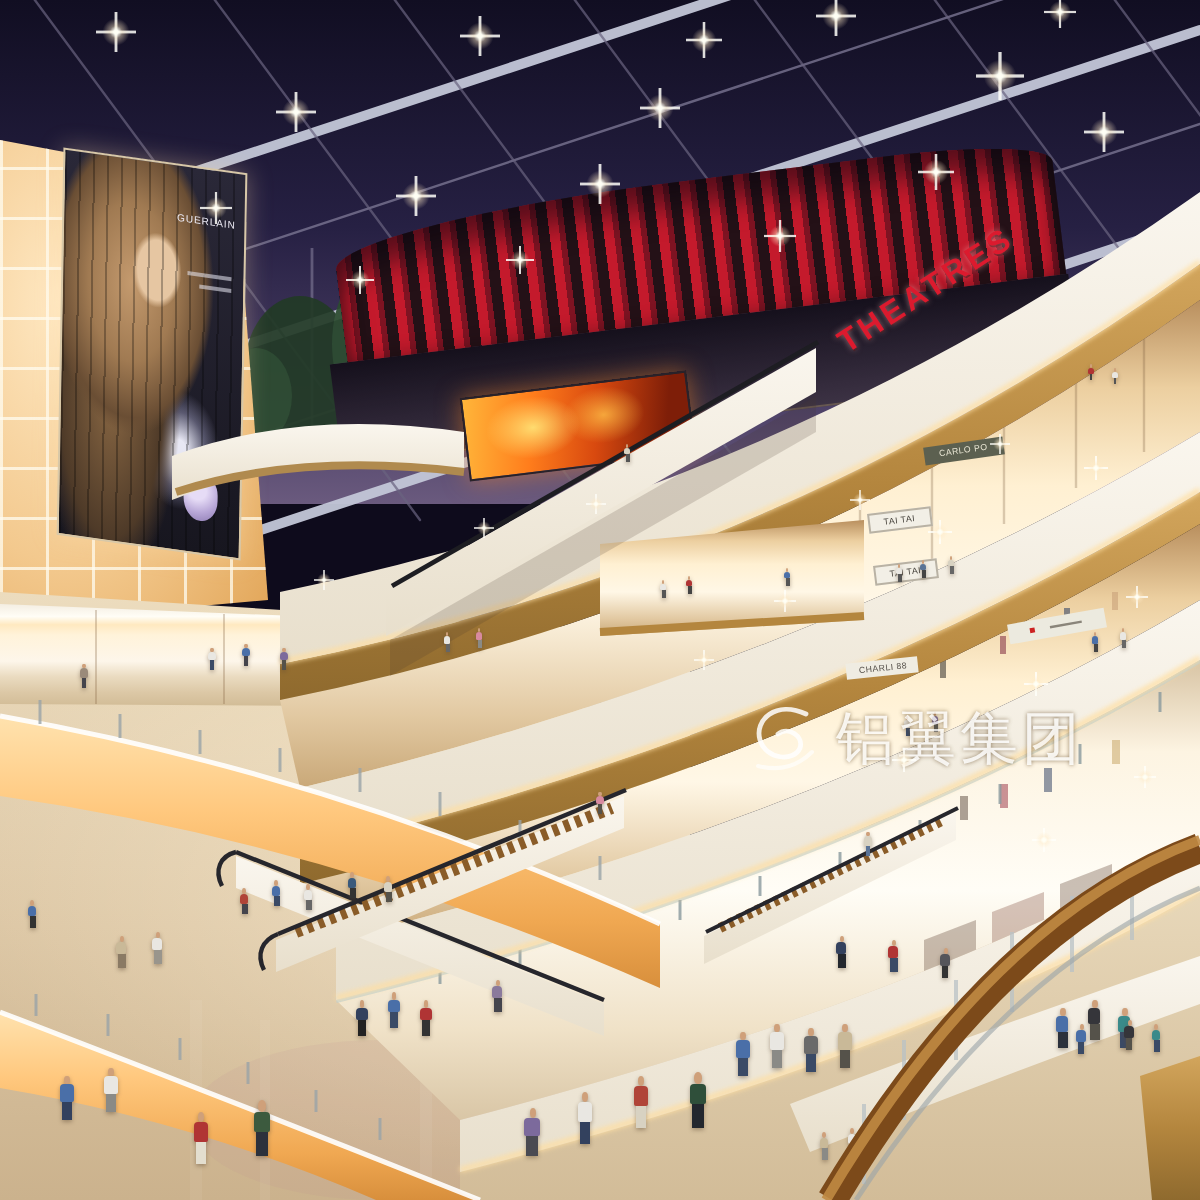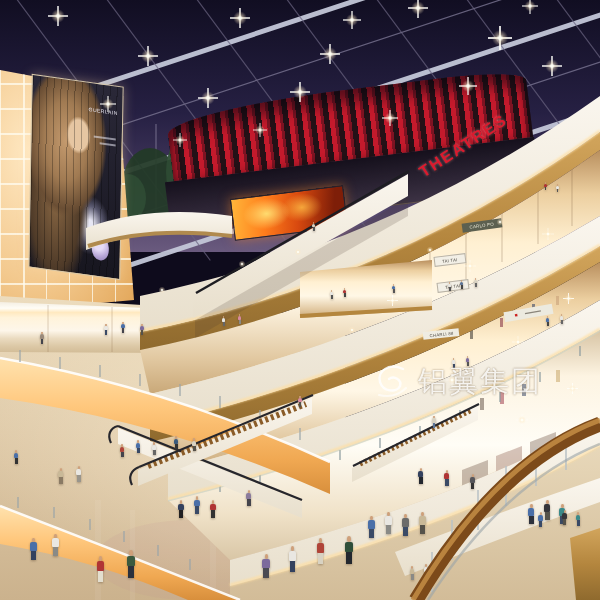--- a/index.html
+++ b/index.html
@@ -74,21 +74,21 @@
   .person b{display:block;width:88%;height:38%;border-radius:2px 2px 1px 1px;}
   .person u{display:block;width:66%;height:42%;text-decoration:none;}
 
   
   .light{position:absolute;pointer-events:none;background:
     radial-gradient(circle, rgba(255,255,245,.95) 8%, rgba(255,235,200,.45) 22%, rgba(255,235,200,0) 48%),
     linear-gradient(0deg, transparent 45%, rgba(255,255,250,.85) 48% 52%, transparent 55%),
     linear-gradient(90deg, transparent 45%, rgba(255,255,250,.85) 48% 52%, transparent 55%);}
 
   
-  #watermark{left:372px;top:350px;width:180px;height:52px;display:flex;align-items:flex-end;gap:6px;opacity:.85;}
+  #watermark{left:372px;top:350px;width:180px;height:52px;display:flex;align-items:flex-start;gap:6px;opacity:.85;}
   #watermark .wm-text{font-size:29px;color:rgba(255,255,255,.9);
     text-shadow:0 0 2px rgba(100,75,40,.8);letter-spacing:2px;}
 </style>
 </head>
 <body>
 
 <div id="stage">
 
   <svg class="layer" width="600" height="600">
     <defs>

